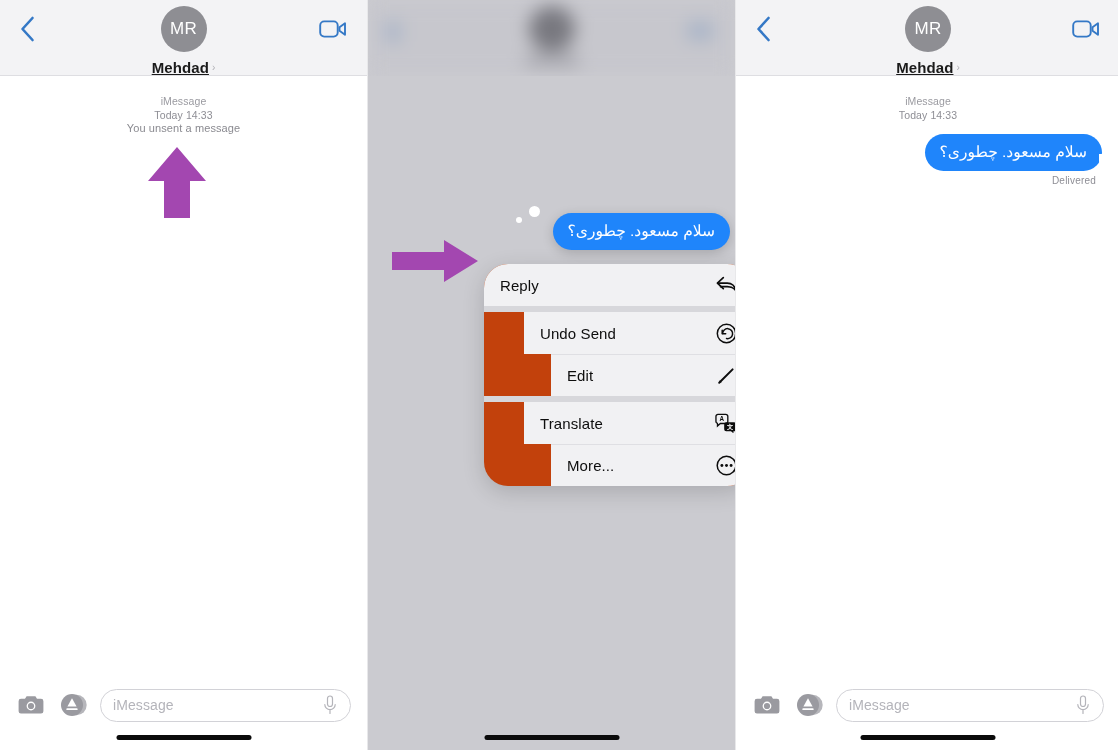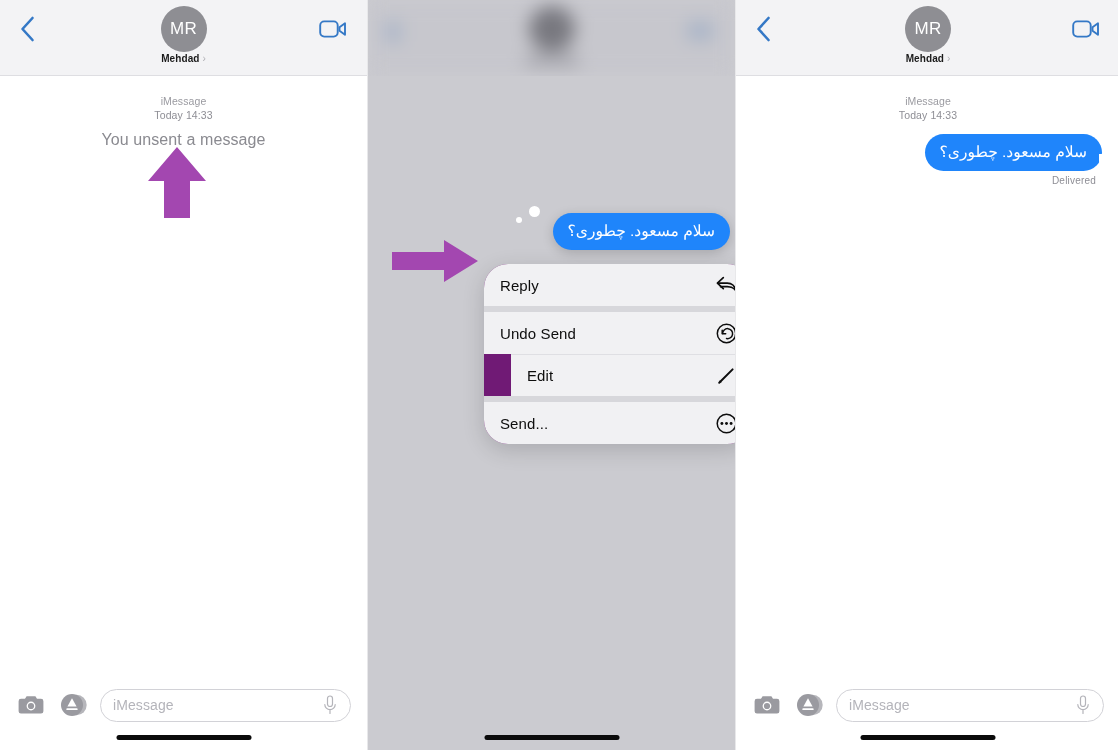--- a/index.html
+++ b/index.html
@@ -74,21 +74,21 @@
     display: flex;
     align-items: center;
     justify-content: center;
     cursor: pointer;
   }
 
   .nav-center {
     display: flex;
     flex-direction: column;
     align-items: center;
-    gap: 1px;
+    gap: 7px;
   }
 
   .avatar {
     width: 46px;
     height: 46px;
     border-radius: 50%;
     background: #8e8e93;
     color: #ffffff;
     display: flex;
     align-items: center;
@@ -98,24 +98,25 @@
     font-weight: 400;
     user-select: none;
   }
 
   .nav-name-row {
     display: flex;
     align-items: center;
     gap: 3px;
   }
   .nav-name {
-    font-size: 10px;
+    font-size: 15px;
     color: #1a1a1a;
     font-weight: 600;
     letter-spacing: 0.1px;
+    text-decoration: underline;
   }
   .nav-chev {
     font-size: 10px;
     color: #b0b0b5;
     line-height: 1;
   }
 
   
   .convo {
     position: relative;
@@ -129,22 +130,21 @@
     color: #9a9aa0;
     font-size: 10.5px;
     line-height: 14px;
     letter-spacing: 0.1px;
   }
   .meta-line2 { color: #8e8e95; }
 
   .system-note {
     text-align: center;
     color: #8a8a90;
-    font-size: 16px;
-    margin-top: 9px;
+    font-size: 11px;
     letter-spacing: 0.1px;
   }
 
   
   .bubble-row {
     display: flex;
     justify-content: flex-end;
     padding: 0 18px;
     margin-top: 12px;
   }
@@ -320,27 +320,27 @@
     white-space: nowrap;
     box-shadow: 0 3px 12px rgba(0,0,0,0.18);
   }
 
   
   .ctxmenu {
     position: absolute;
     top: 188px;
     left: 116px;
     width: 267px;
-    background: #701a75;
+    background: #c2410c;
     border-radius: 24px;
     overflow: hidden;
     box-shadow: 0 6px 22px rgba(0,0,0,0.16);
     z-index: 6;
   }
-  .ctx-group + .ctx-group { border-top: 6px solid #d7d7db; }
+  .ctx-group + .ctx-group { border-top: 6px solid #d7d7db; padding-left: 40px; }
   .ctx-item {
     height: 42px;
     display: flex;
     align-items: center;
     justify-content: space-between;
     padding: 0 14px 0 16px;
     font-size: 15px;
     color: #0d0d0d;
     letter-spacing: 0.1px;
     cursor: pointer;
@@ -513,21 +513,32 @@
               <svg width="20" height="20" viewBox="0 0 20 20" fill="none">
                 <path d="M3.2 16.8L16.6 3.4" stroke="#0d0d0d" stroke-width="2" stroke-linecap="round"></path>
                 <path d="M3.2 16.8l.5-2.6 2.1 2.1-2.6.5z" fill="#0d0d0d"></path>
               </svg>
             </span>
           </div>
         </div>
 
         <div class="ctx-group">
           <div class="ctx-item">
-            <span>Send...</span>
+            <span>Translate</span>
+            <span class="ctx-icon">
+              <svg width="23" height="20" viewBox="0 0 23 20" fill="none">
+                <path d="M1 3.1A2.1 2.1 0 013.1 1h8.2a2.1 2.1 0 012.1 2.1v5.3a2.1 2.1 0 01-2.1 2.1H5.6l-3 2.6v-2.6H3.1A2.1 2.1 0 011 8.4V3.1z" stroke="#0d0d0d" stroke-width="1.4"></path>
+                <text x="7.1" y="8.3" font-size="6.6" font-family="Liberation Sans, sans-serif" font-weight="700" fill="#0d0d0d" text-anchor="middle">A</text>
+                <path d="M9.6 11.3a2.1 2.1 0 012.1-2.1h8.2A2.1 2.1 0 0122 11.3v5.3a2.1 2.1 0 01-2.1 2.1h-.6v2.1l-2.6-2.1h-5a2.1 2.1 0 01-2.1-2.1v-5.3z" fill="#0d0d0d"></path>
+                <text x="15.8" y="16.4" font-size="6.6" font-family="Liberation Sans, sans-serif" font-weight="700" fill="#ffffff" text-anchor="middle">文</text>
+              </svg>
+            </span>
+          </div>
+          <div class="ctx-item">
+            <span>More...</span>
             <span class="ctx-icon">
               <svg width="21" height="21" viewBox="0 0 21 21" fill="none">
                 <circle cx="10.5" cy="10.5" r="9.3" stroke="#0d0d0d" stroke-width="1.5"></circle>
                 <circle cx="5.9" cy="10.5" r="1.45" fill="#0d0d0d"></circle>
                 <circle cx="10.5" cy="10.5" r="1.45" fill="#0d0d0d"></circle>
                 <circle cx="15.1" cy="10.5" r="1.45" fill="#0d0d0d"></circle>
               </svg>
             </span>
           </div>
         </div>

